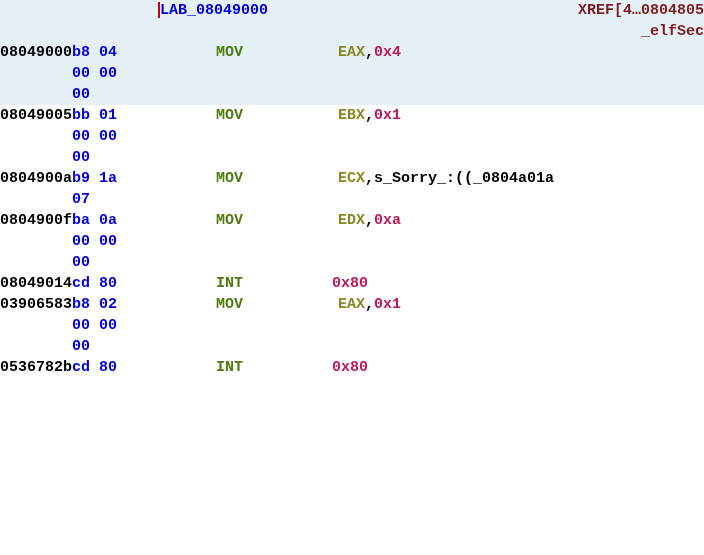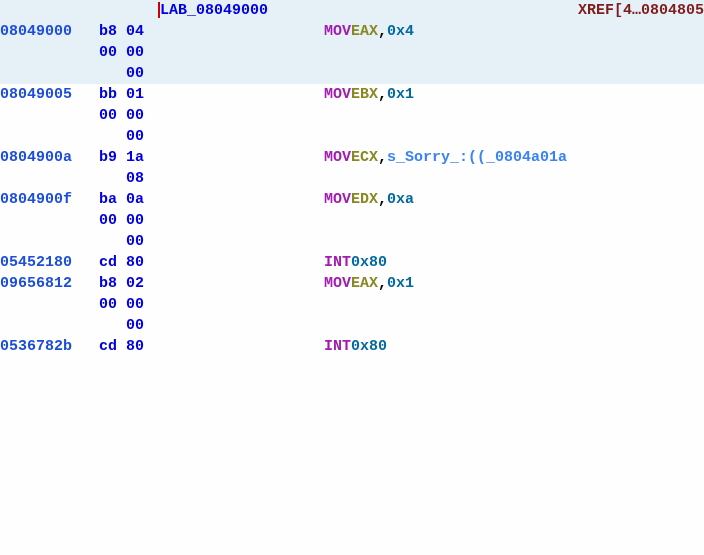--- a/index.html
+++ b/index.html
@@ -11,54 +11,55 @@
     width: 704px;
     height: 555px;
     overflow: hidden;
     line-height: 1.4;
   }
   .row {
     display: flex;
     white-space: pre;
   }
   .hl { background: #e6f0f7; }
-  .addr { color: #1d4ed8; width: 72px; flex-shrink: 0; }
-  .bytes { color: #0000e0; width: 72px; flex-shrink: 0; text-align: right; }
+  .addr { color: #000000; width: 72px; flex-shrink: 0; }
+  .bytes { color: #0000e0; width: 72px; flex-shrink: 0; }
   .mnem-gap { width: 72px; flex-shrink: 0; }
-  .mnem { color: #a21caf; width: 135px; flex-shrink: 0; text-align: right; }
-  .reg { color: #888822; }
-  .imm { color: #0369a1; text-align: right; }
-  .ref { color: #3b82f6; }
+  .mnem { color: #4d7c0f; width: 116px; flex-shrink: 0; }
+  .reg { color: #888822; margin-left: 6px; }
+  .imm { color: #be185d; text-align: right; }
+  .ref { color: #000000; }
   .label { color: #0000e0; position: relative; }
   .cursor {
     position: absolute;
     left: -2px;
     top: 2px;
     width: 2px;
     height: 16px;
     background: #cc0000;
   }
   .xref { color: #7f1d1d; }
   .label-pad { width: 160px; flex-shrink: 0; }
   .xref-pad { width: 498px; flex-shrink: 0; }
 </style>
 </head>
 <body>
 
 <div id="listing">
     <div class="row hl"><span class="label-pad"></span><span class="label"><span class="cursor"></span><span>LAB_08049000</span></span><span style="flex: 1 1 0%;"></span><span class="xref"><span>XREF[4…</span><span>0804805</span></span></div>
+    <div class="row hl"><span class="xref-pad"></span><span style="flex:1"></span><span class="xref">_elfSec</span></div>
     <div class="row hl"><span class="addr">08049000</span><span class="bytes">b8 04</span><span class="mnem-gap"></span><span class="mnem">MOV</span><span><span class="reg">EAX</span><span>,</span><span class="imm">0x4</span></span></div>
     <div class="row hl"><span class="addr"></span><span class="bytes">00 00</span></div>
     <div class="row hl"><span class="addr"></span><span class="bytes">00</span></div>
     <div class="row"><span class="addr">08049005</span><span class="bytes">bb 01</span><span class="mnem-gap"></span><span class="mnem">MOV</span><span><span class="reg">EBX</span><span>,</span><span class="imm">0x1</span></span></div>
     <div class="row"><span class="addr"></span><span class="bytes">00 00</span></div>
     <div class="row"><span class="addr"></span><span class="bytes">00</span></div>
     <div class="row"><span class="addr">0804900a</span><span class="bytes">b9 1a</span><span class="mnem-gap"></span><span class="mnem">MOV</span><span><span class="reg">ECX</span><span>,</span><span class="ref">s_Sorry_:((_0804a01a</span></span></div>
-    <div class="row"><span class="addr"></span><span class="bytes">08</span></div>
+    <div class="row"><span class="addr"></span><span class="bytes">07</span></div>
     <div class="row"><span class="addr">0804900f</span><span class="bytes">ba 0a</span><span class="mnem-gap"></span><span class="mnem">MOV</span><span><span class="reg">EDX</span><span>,</span><span class="imm">0xa</span></span></div>
     <div class="row"><span class="addr"></span><span class="bytes">00 00</span></div>
     <div class="row"><span class="addr"></span><span class="bytes">00</span></div>
-    <div class="row"><span class="addr">05452180</span><span class="bytes">cd 80</span><span class="mnem-gap"></span><span class="mnem">INT</span><span><span class="imm">0x80</span></span></div>
-    <div class="row"><span class="addr">09656812</span><span class="bytes">b8 02</span><span class="mnem-gap"></span><span class="mnem">MOV</span><span><span class="reg">EAX</span><span>,</span><span class="imm">0x1</span></span></div>
+    <div class="row"><span class="addr">08049014</span><span class="bytes">cd 80</span><span class="mnem-gap"></span><span class="mnem">INT</span><span><span class="imm">0x80</span></span></div>
+    <div class="row"><span class="addr">03906583</span><span class="bytes">b8 02</span><span class="mnem-gap"></span><span class="mnem">MOV</span><span><span class="reg">EAX</span><span>,</span><span class="imm">0x1</span></span></div>
     <div class="row"><span class="addr"></span><span class="bytes">00 00</span></div>
     <div class="row"><span class="addr"></span><span class="bytes">00</span></div>
     <div class="row"><span class="addr">0536782b</span><span class="bytes">cd 80</span><span class="mnem-gap"></span><span class="mnem">INT</span><span><span class="imm">0x80</span></span></div>
   </div>
 
 </body></html>

